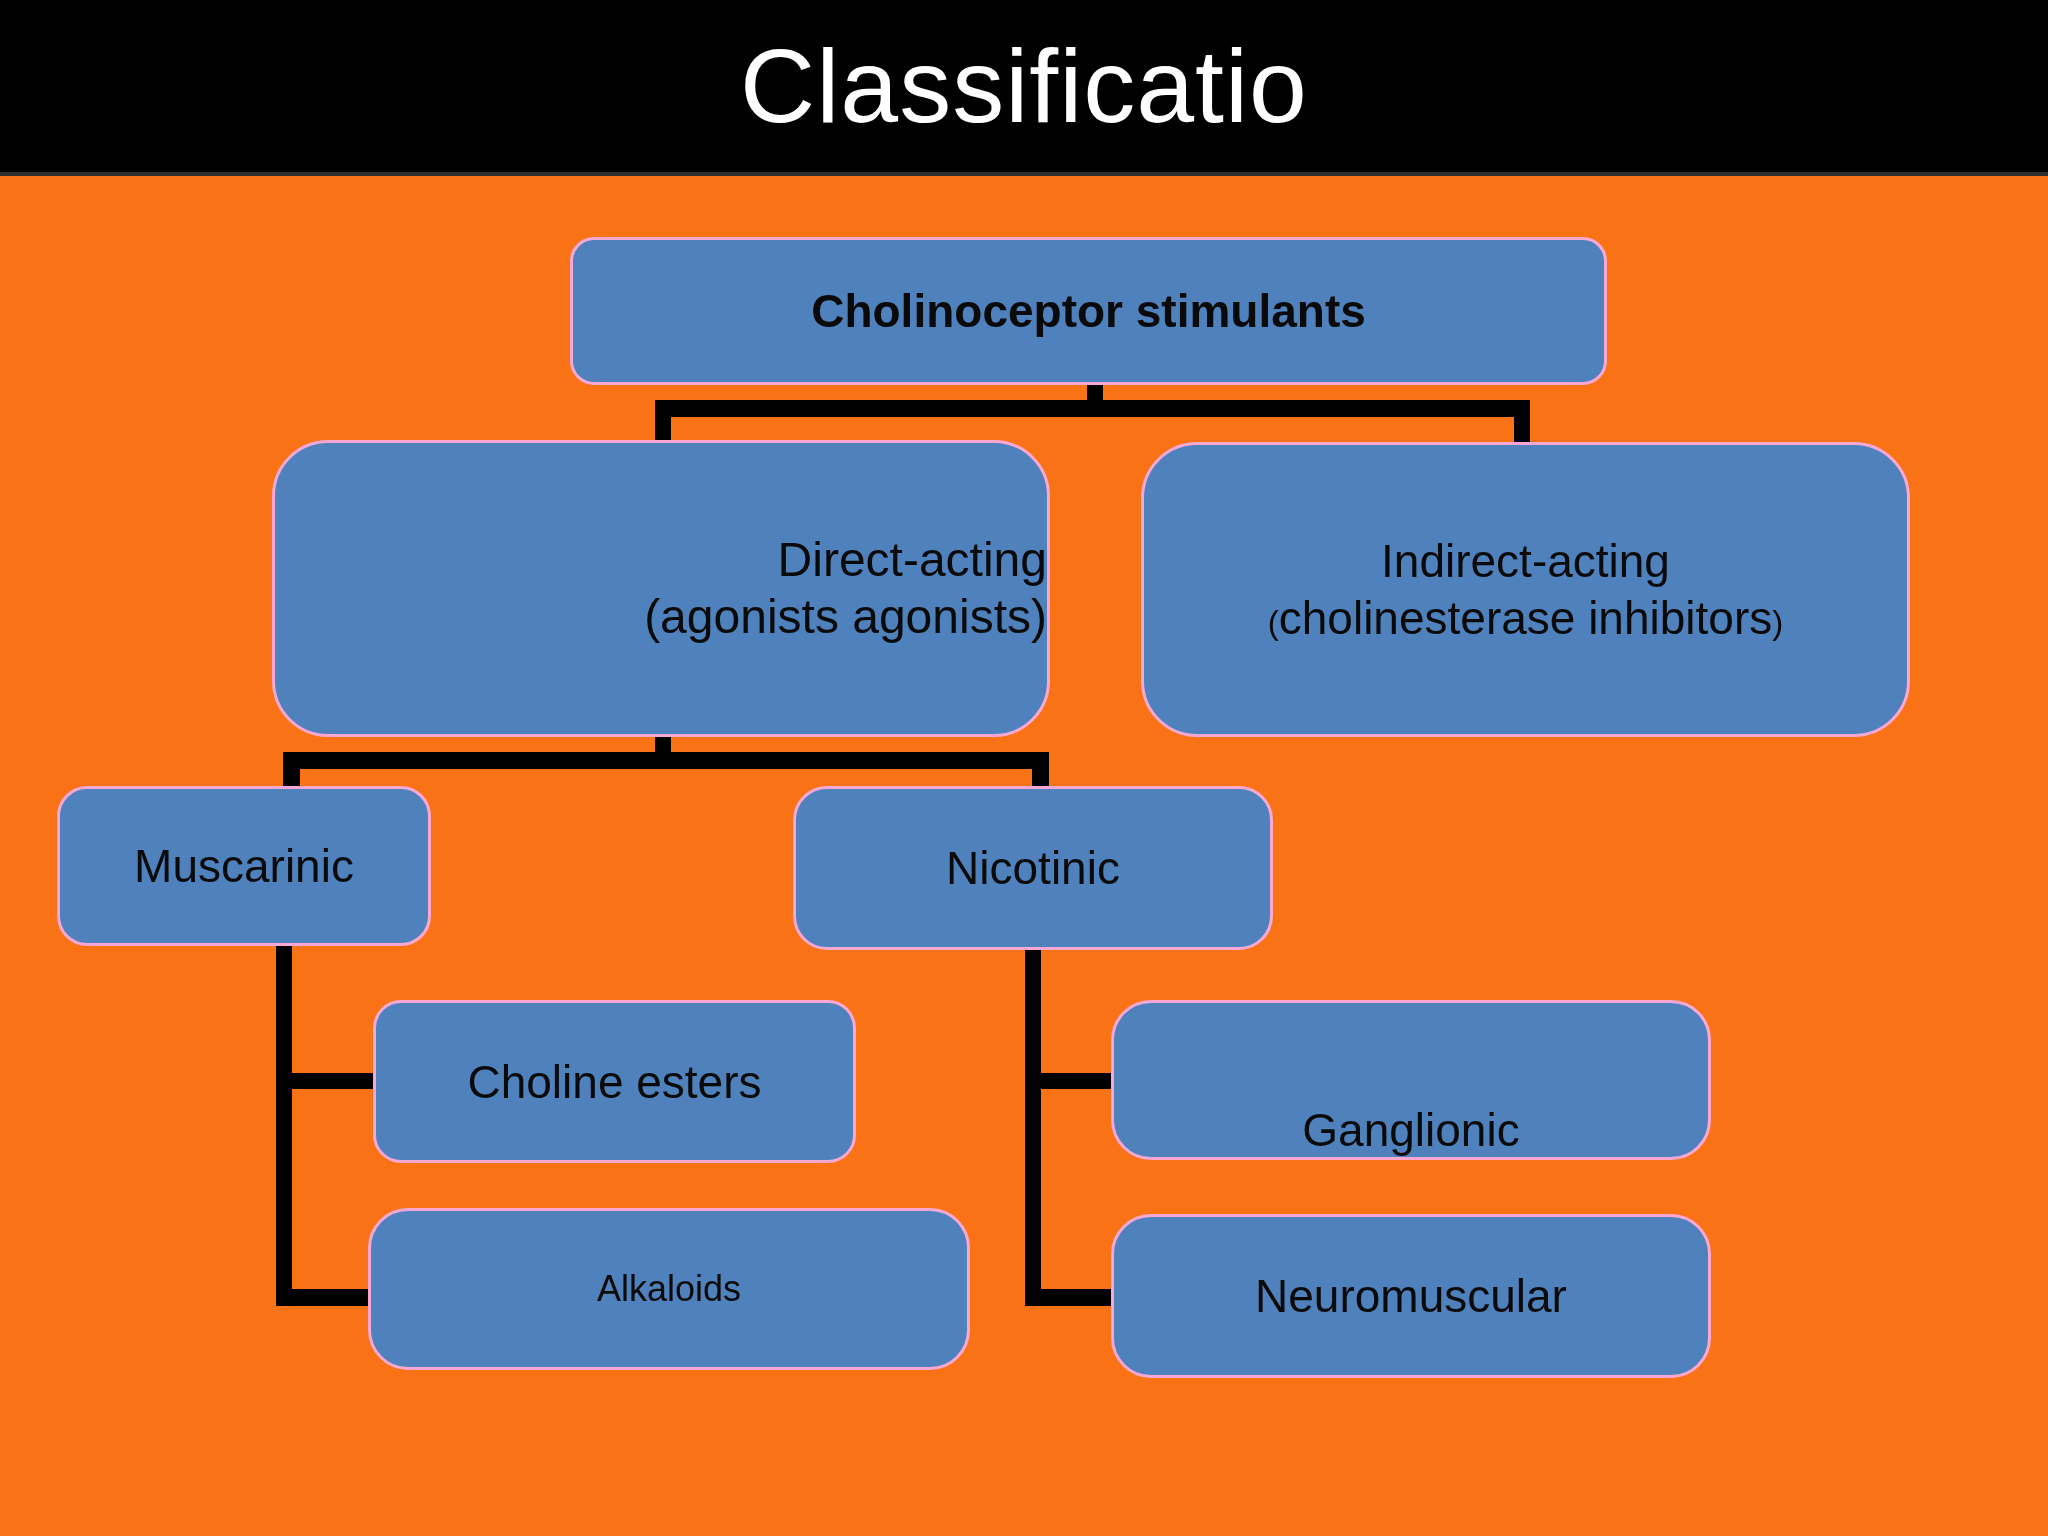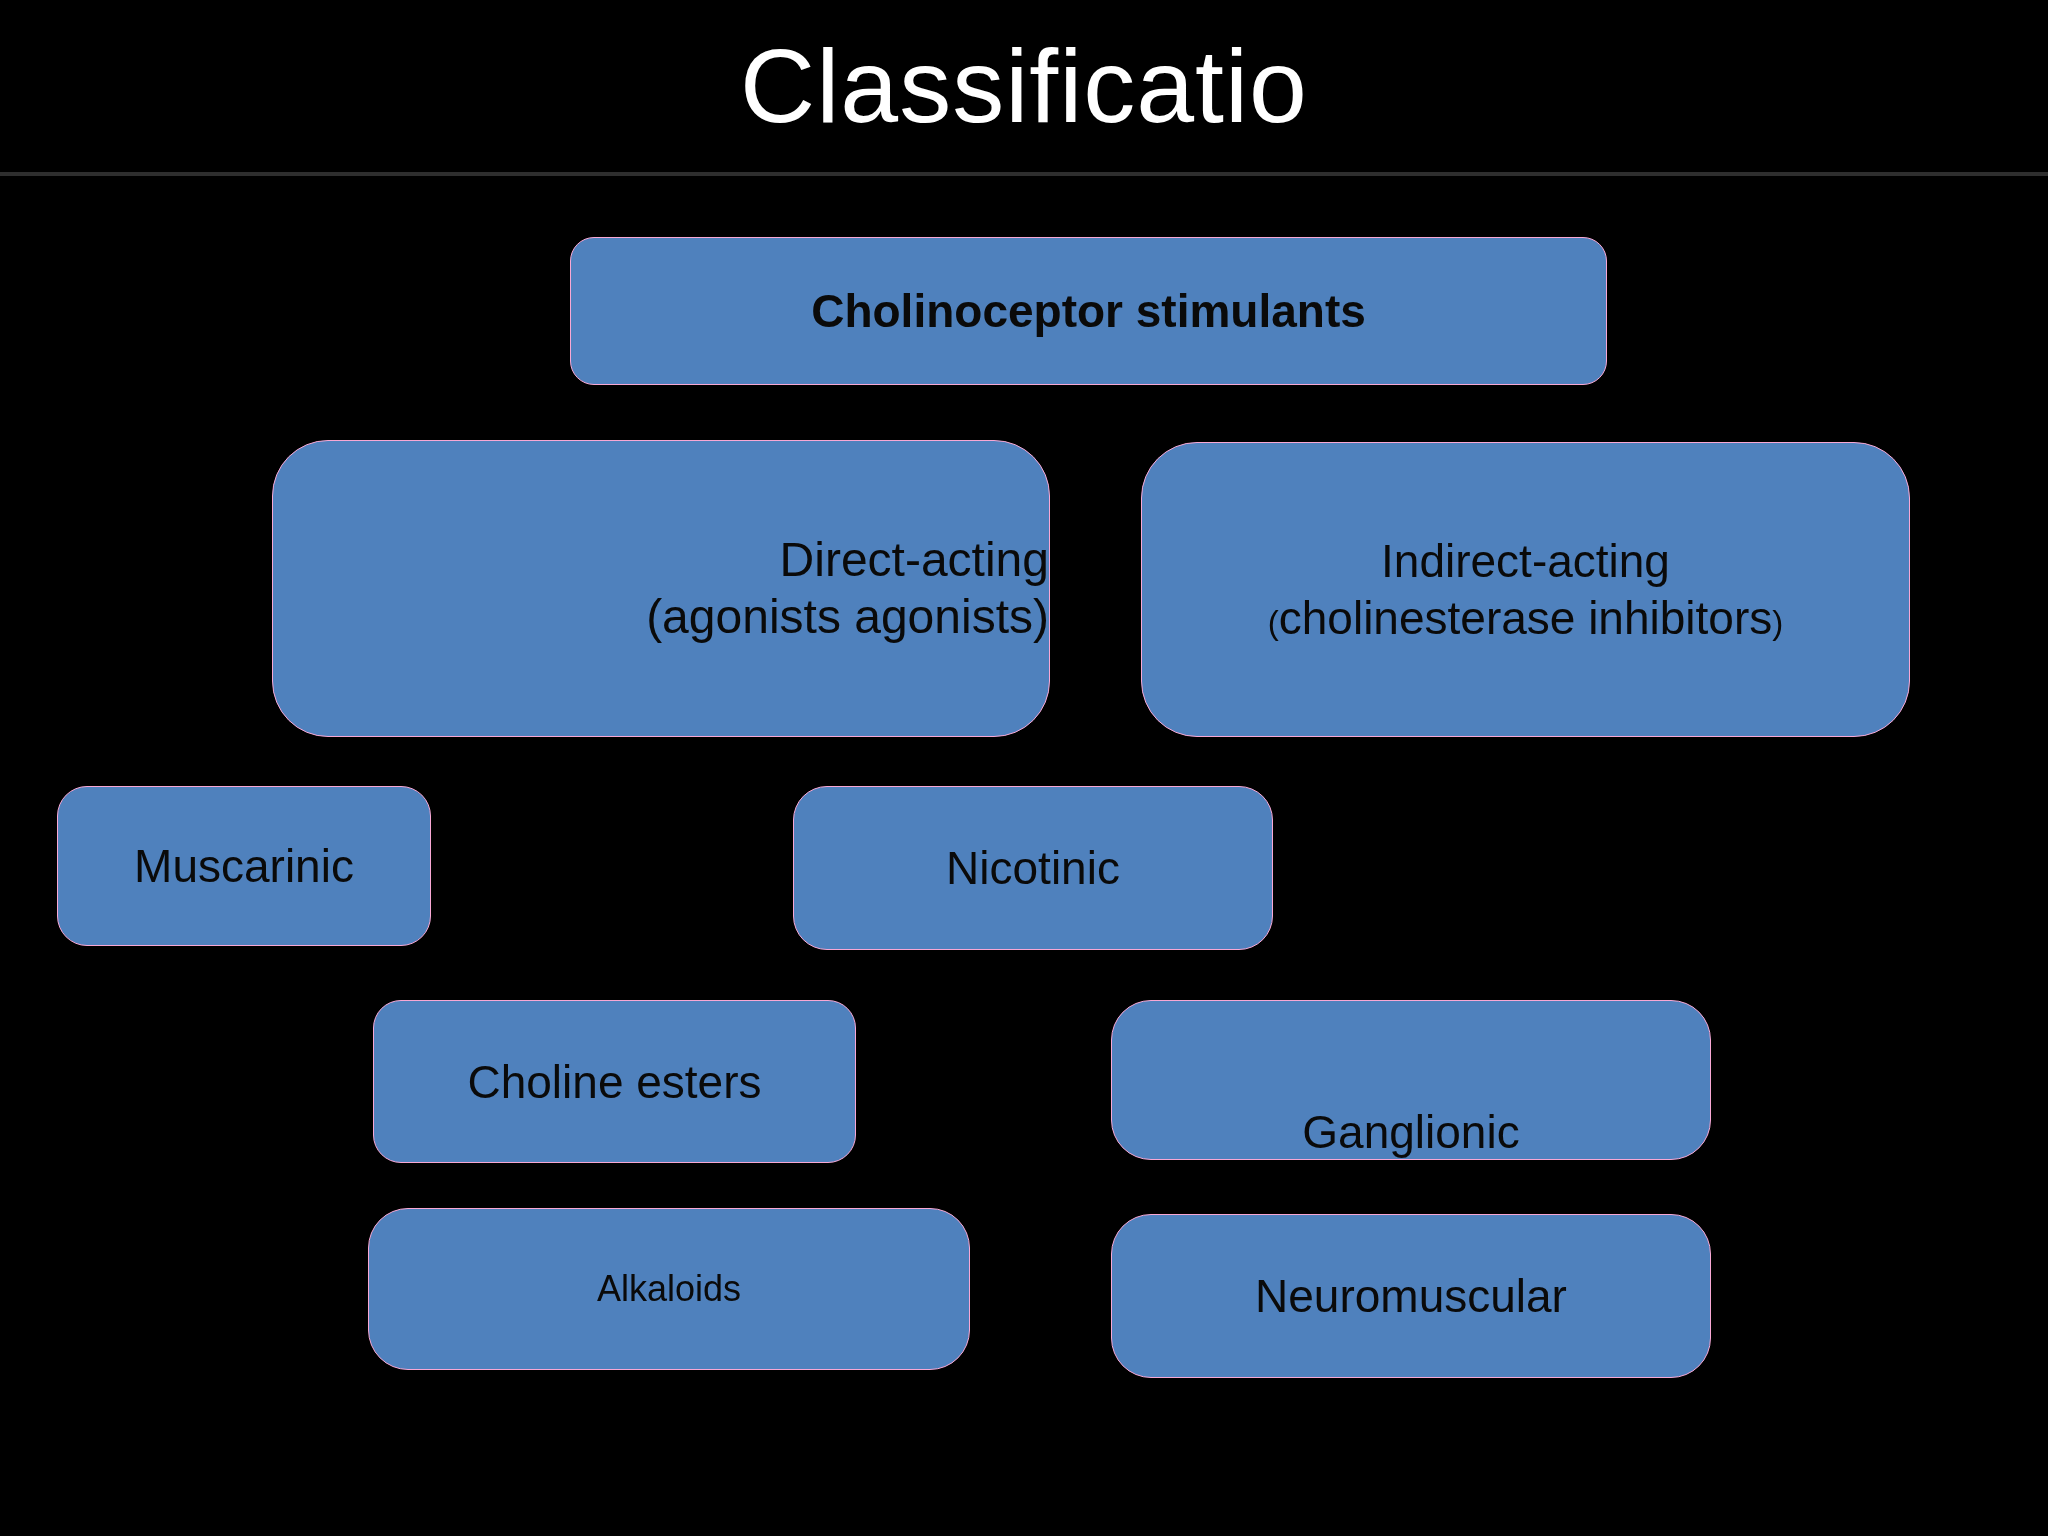--- a/index.html
+++ b/index.html
@@ -1,20 +1,20 @@
 <!DOCTYPE html>
 <html><head>
 <meta charset="utf-8">
 <style>
   html, body { margin: 0; padding: 0; background: #ffffff; }
   .slide {
     position: relative;
     width: 2048px;
     height: 1536px;
-    background: #000000;
+    background: #f97316;
     font-family: "Liberation Sans", "DejaVu Sans", sans-serif;
     overflow: hidden;
   }
   .header {
     position: absolute;
     left: 0; top: 0;
     width: 2048px; height: 172px;
     background: #000000;
     border-bottom: 4px solid #2e2e2e;
     display: flex;
@@ -24,21 +24,21 @@
   .title {
     color: #ffffff;
     font-size: 104px;
     font-weight: 400;
     letter-spacing: 1px;
     white-space: nowrap;
   }
   .node {
     position: absolute;
     background: #4F81BD;
-    border: 1px solid #f9a8d4;
+    border: 3px solid #f9a8d4;
     box-sizing: border-box;
     color: #0a0a0a;
     display: flex;
     flex-direction: column;
     align-items: center;
     justify-content: center;
     text-align: center;
   }
   .node .line { display: block; }
   .conn { position: absolute; background: #000000; }

